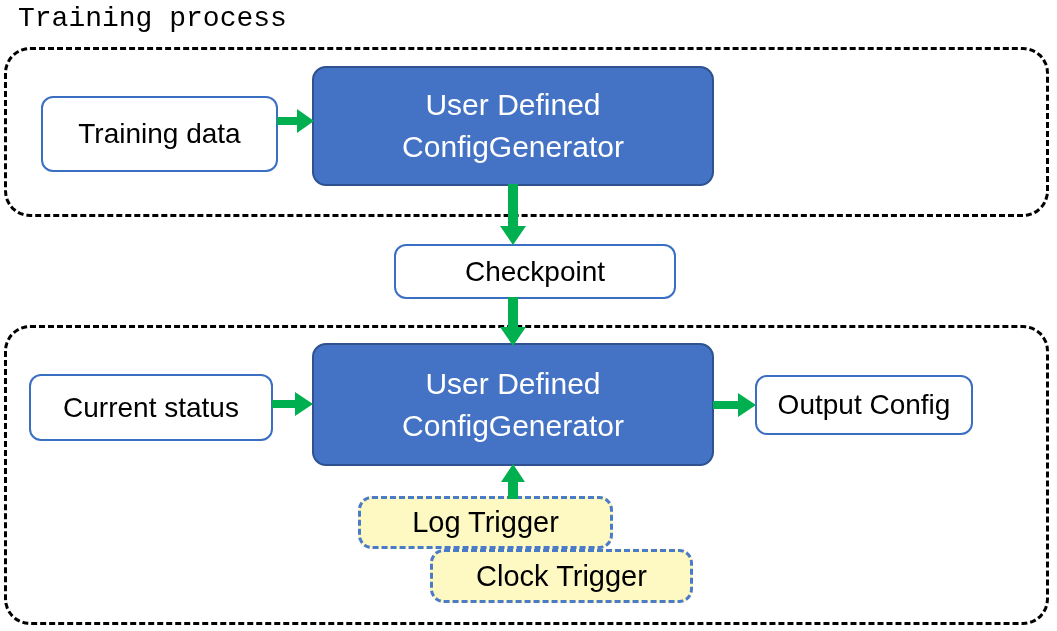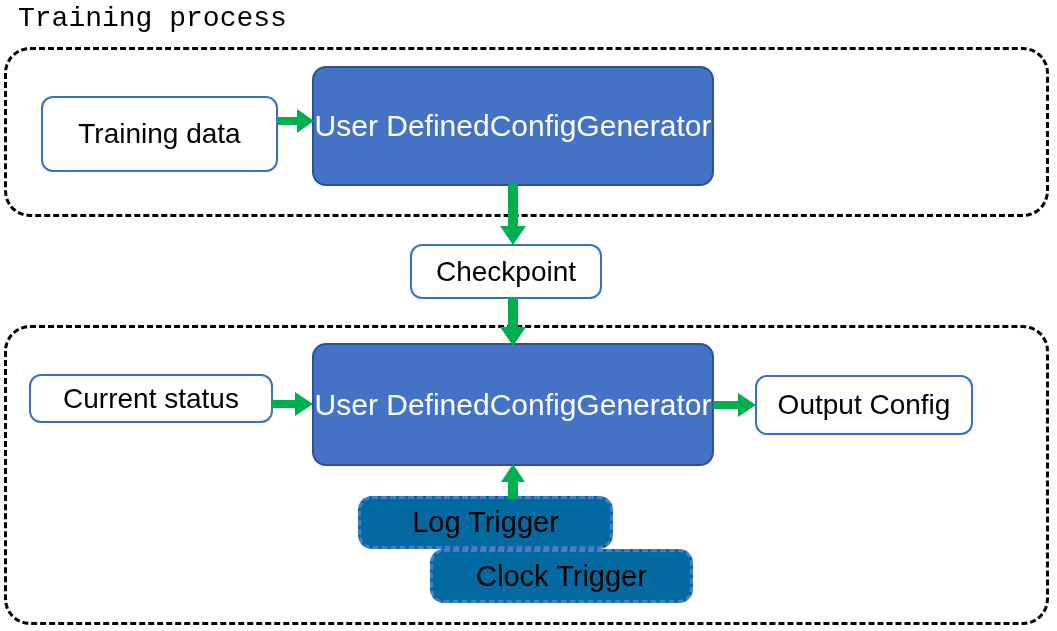--- a/index.html
+++ b/index.html
@@ -51,48 +51,49 @@
     border-radius: 12px;
     display: flex;
     align-items: center;
     justify-content: center;
     color: #000000;
     font-size: 28px;
     line-height: 32px;
     white-space: nowrap;
   }
   #box-training-data { left: 41px; top: 96px; width: 237px; height: 76px; }
-  #box-checkpoint { left: 410px; top: 244px; width: 192px; height: 55px; }
-  #box-current-status { left: 29px; top: 374px; width: 244px; height: 49px; }
+  #box-checkpoint { left: 394px; top: 244px; width: 282px; height: 55px; }
+  #box-current-status { left: 29px; top: 374px; width: 244px; height: 67px; }
   #box-output-config { left: 755px; top: 375px; width: 218px; height: 60px; }
 
   
   .node-box-filled {
     position: absolute;
     box-sizing: border-box;
     background: #4472C4;
     border: 2px solid #2F528F;
     border-radius: 14px;
     display: flex;
+    flex-direction: column;
     align-items: center;
     justify-content: center;
     color: #ffffff;
     font-size: 30px;
     line-height: 42px;
     white-space: nowrap;
     z-index: 3;
   }
   #box-generator-training { left: 312px; top: 66px; width: 402px; height: 120px; }
   #box-generator-inference { left: 312px; top: 343px; width: 402px; height: 123px; }
 
   
   .trigger-box {
     position: absolute;
     box-sizing: border-box;
-    background: #0369a1;
+    background: #fef9c3;
     border: 3px dashed #4A7BC8;
     border-radius: 14px;
     display: flex;
     align-items: center;
     justify-content: center;
     color: #000000;
     font-size: 29px;
     line-height: 33px;
     white-space: nowrap;
   }

